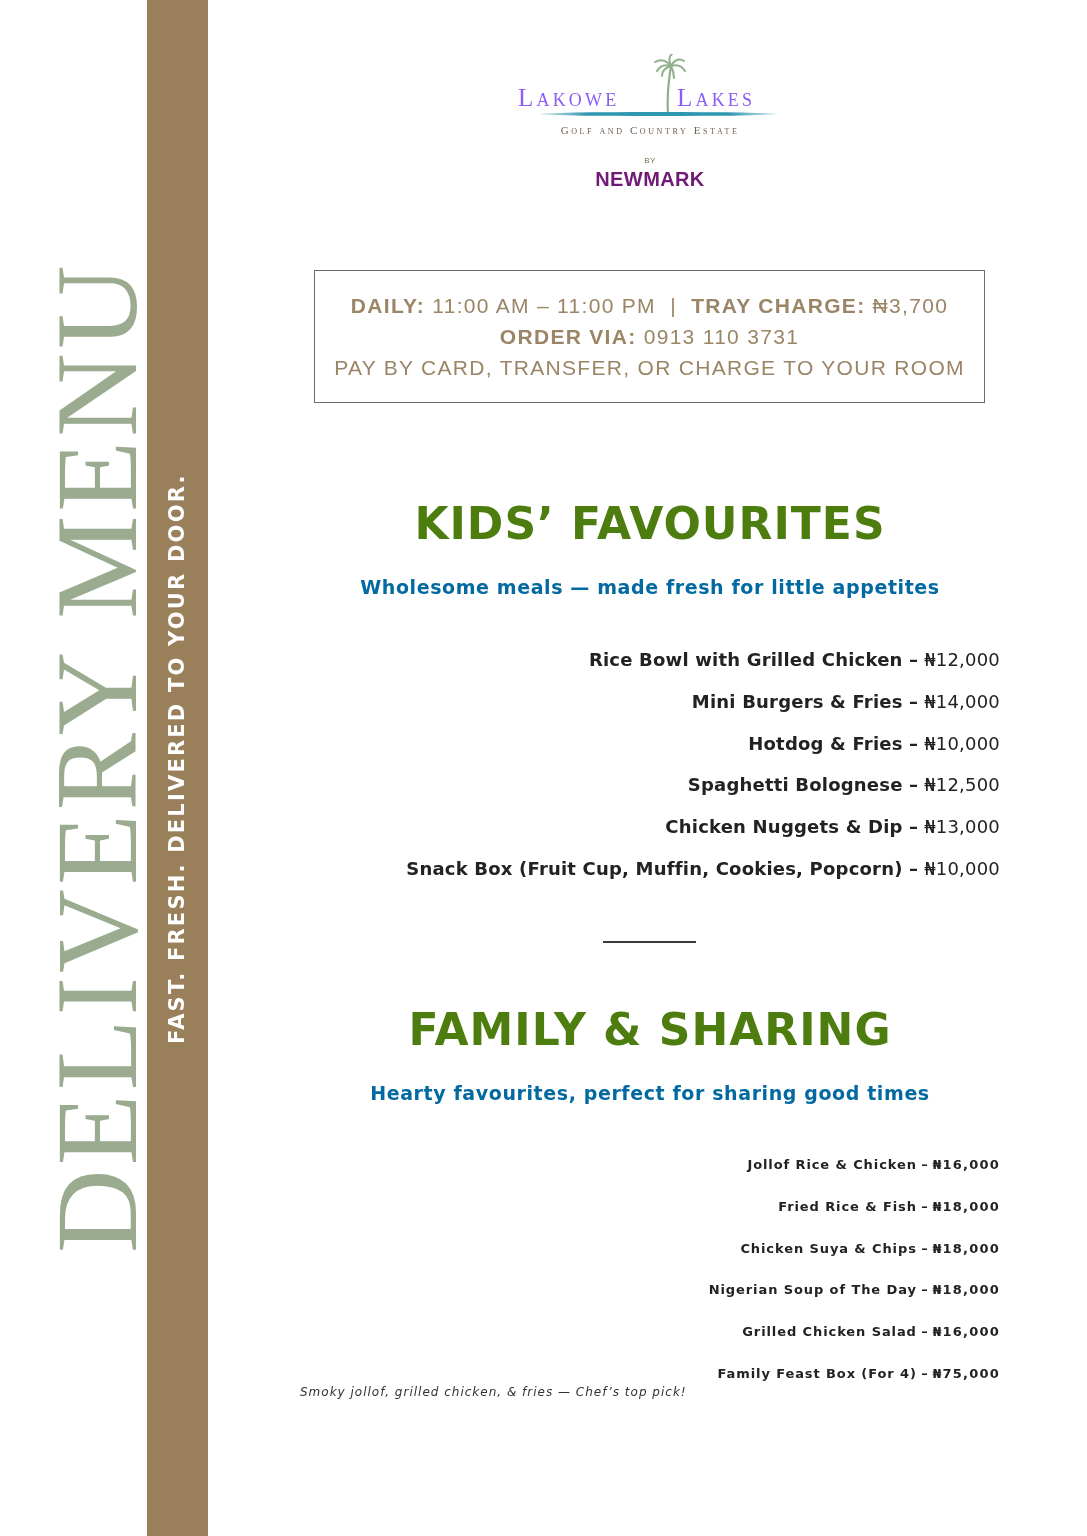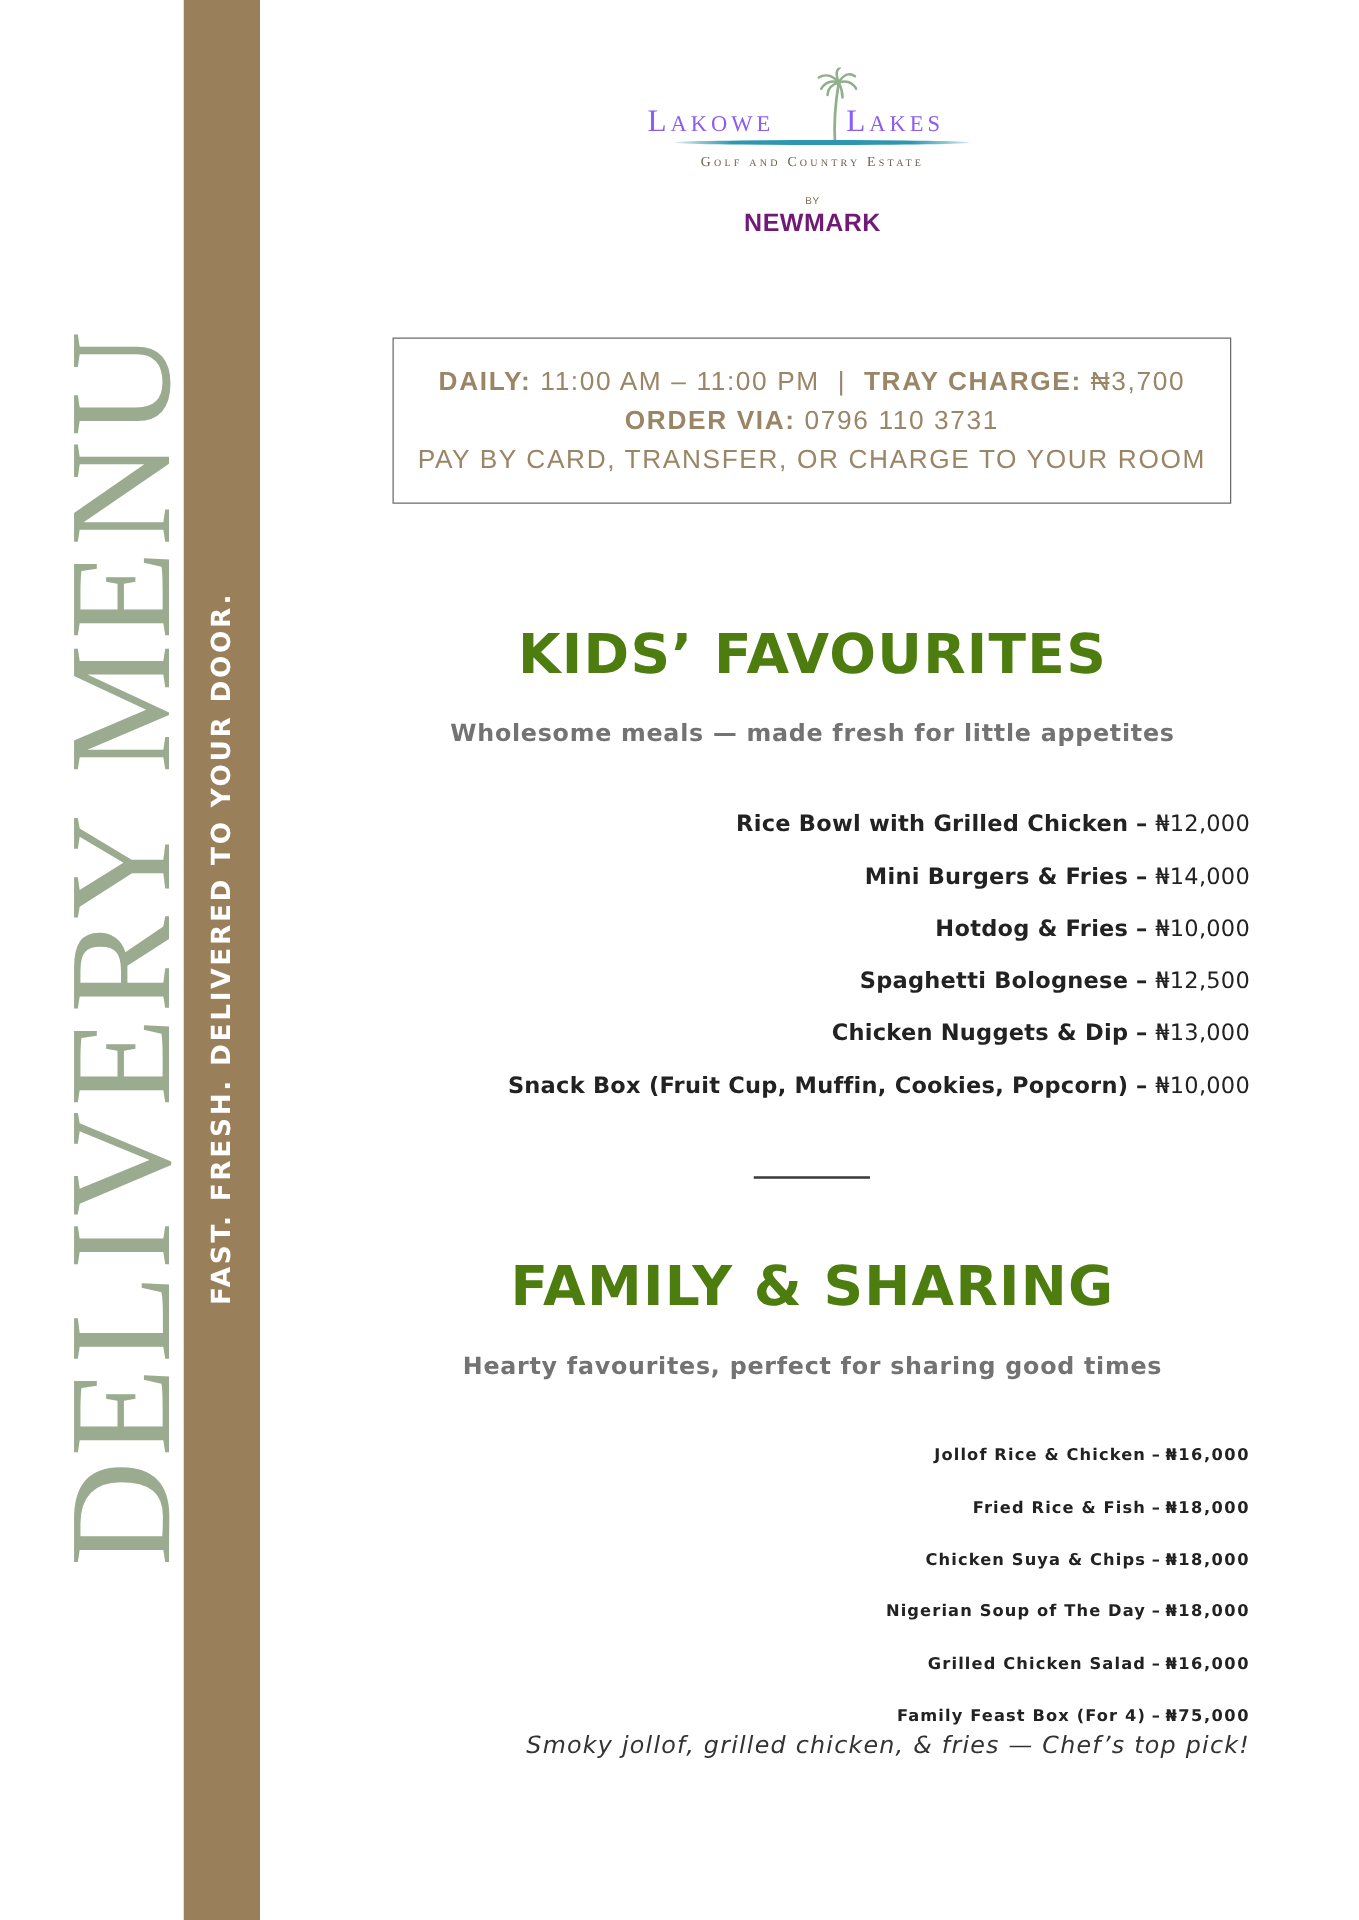--- a/index.html
+++ b/index.html
@@ -141,44 +141,44 @@
       white-space: nowrap;
     }
     .section-subtitle {
       position: absolute;
       left: 0; width: 700px;
       text-align: center;
       font-family: "DejaVu Sans", sans-serif;
       font-weight: bold;
       font-size: 19px;
       letter-spacing: 0.6px;
-      color: #737373;
+      color: #0369a1;
       white-space: nowrap;
     }
     .menu-list { position: absolute; left: 0; width: 700px; }
     .menu-item {
       height: 41.8px;
       line-height: 41.8px;
       text-align: right;
       white-space: nowrap;
       font-family: "DejaVu Sans", sans-serif;
       font-size: 18px;
       color: #222222;
     }
     .menu-item .name { font-weight: bold; letter-spacing: 0.2px; }
     .menu-item .dash { font-weight: bold; }
     .kids .menu-item .price { font-weight: normal; letter-spacing: 0.2px; }
     .family .menu-item { font-size: 13px; }
     .family .menu-item .name { letter-spacing: 0.9px; }
     .family .menu-item .price { font-weight: bold; letter-spacing: 1.2px; }
     .menu-note {
-      text-align: right;
+      text-align: left;
       font-family: "DejaVu Sans", sans-serif;
       font-style: italic;
-      font-size: 19px;
+      font-size: 12px;
       letter-spacing: 1px;
       color: #333333;
       margin-top: -10px;
       white-space: nowrap;
     }
 
     .divider {
       position: absolute;
       left: 303px; top: 941px;
       width: 93px; height: 1.5px;
@@ -221,21 +221,21 @@
   <div class="info-box">
     <div class="info-line l1">
       <b>DAILY:</b>
       <span>11:00 AM – 11:00 PM</span>
       &nbsp;<span>|</span>&nbsp;
       <b>TRAY CHARGE:</b>
       <span>₦3,700</span>
     </div>
     <div class="info-line l2">
       <b>ORDER VIA:</b>
-      <span>0796 110 3731</span>
+      <span>0913 110 3731</span>
     </div>
     <div class="info-line l3">PAY BY CARD, TRANSFER, OR CHARGE TO YOUR ROOM</div>
   </div>
 
   <div class="section-title" style="top:498px;">KIDS’ FAVOURITES</div>
   <div class="section-subtitle" style="top:576px;">Wholesome meals — made fresh for little appetites</div>
   <div class="menu-list kids" style="top:639px;">
     <div class="menu-item"><span class="name">Rice Bowl with Grilled Chicken</span><span class="dash"> – </span><span class="price">₦12,000</span></div>
     <div class="menu-item"><span class="name">Mini Burgers &amp; Fries</span><span class="dash"> – </span><span class="price">₦14,000</span></div>
     <div class="menu-item"><span class="name">Hotdog &amp; Fries</span><span class="dash"> – </span><span class="price">₦10,000</span></div>

